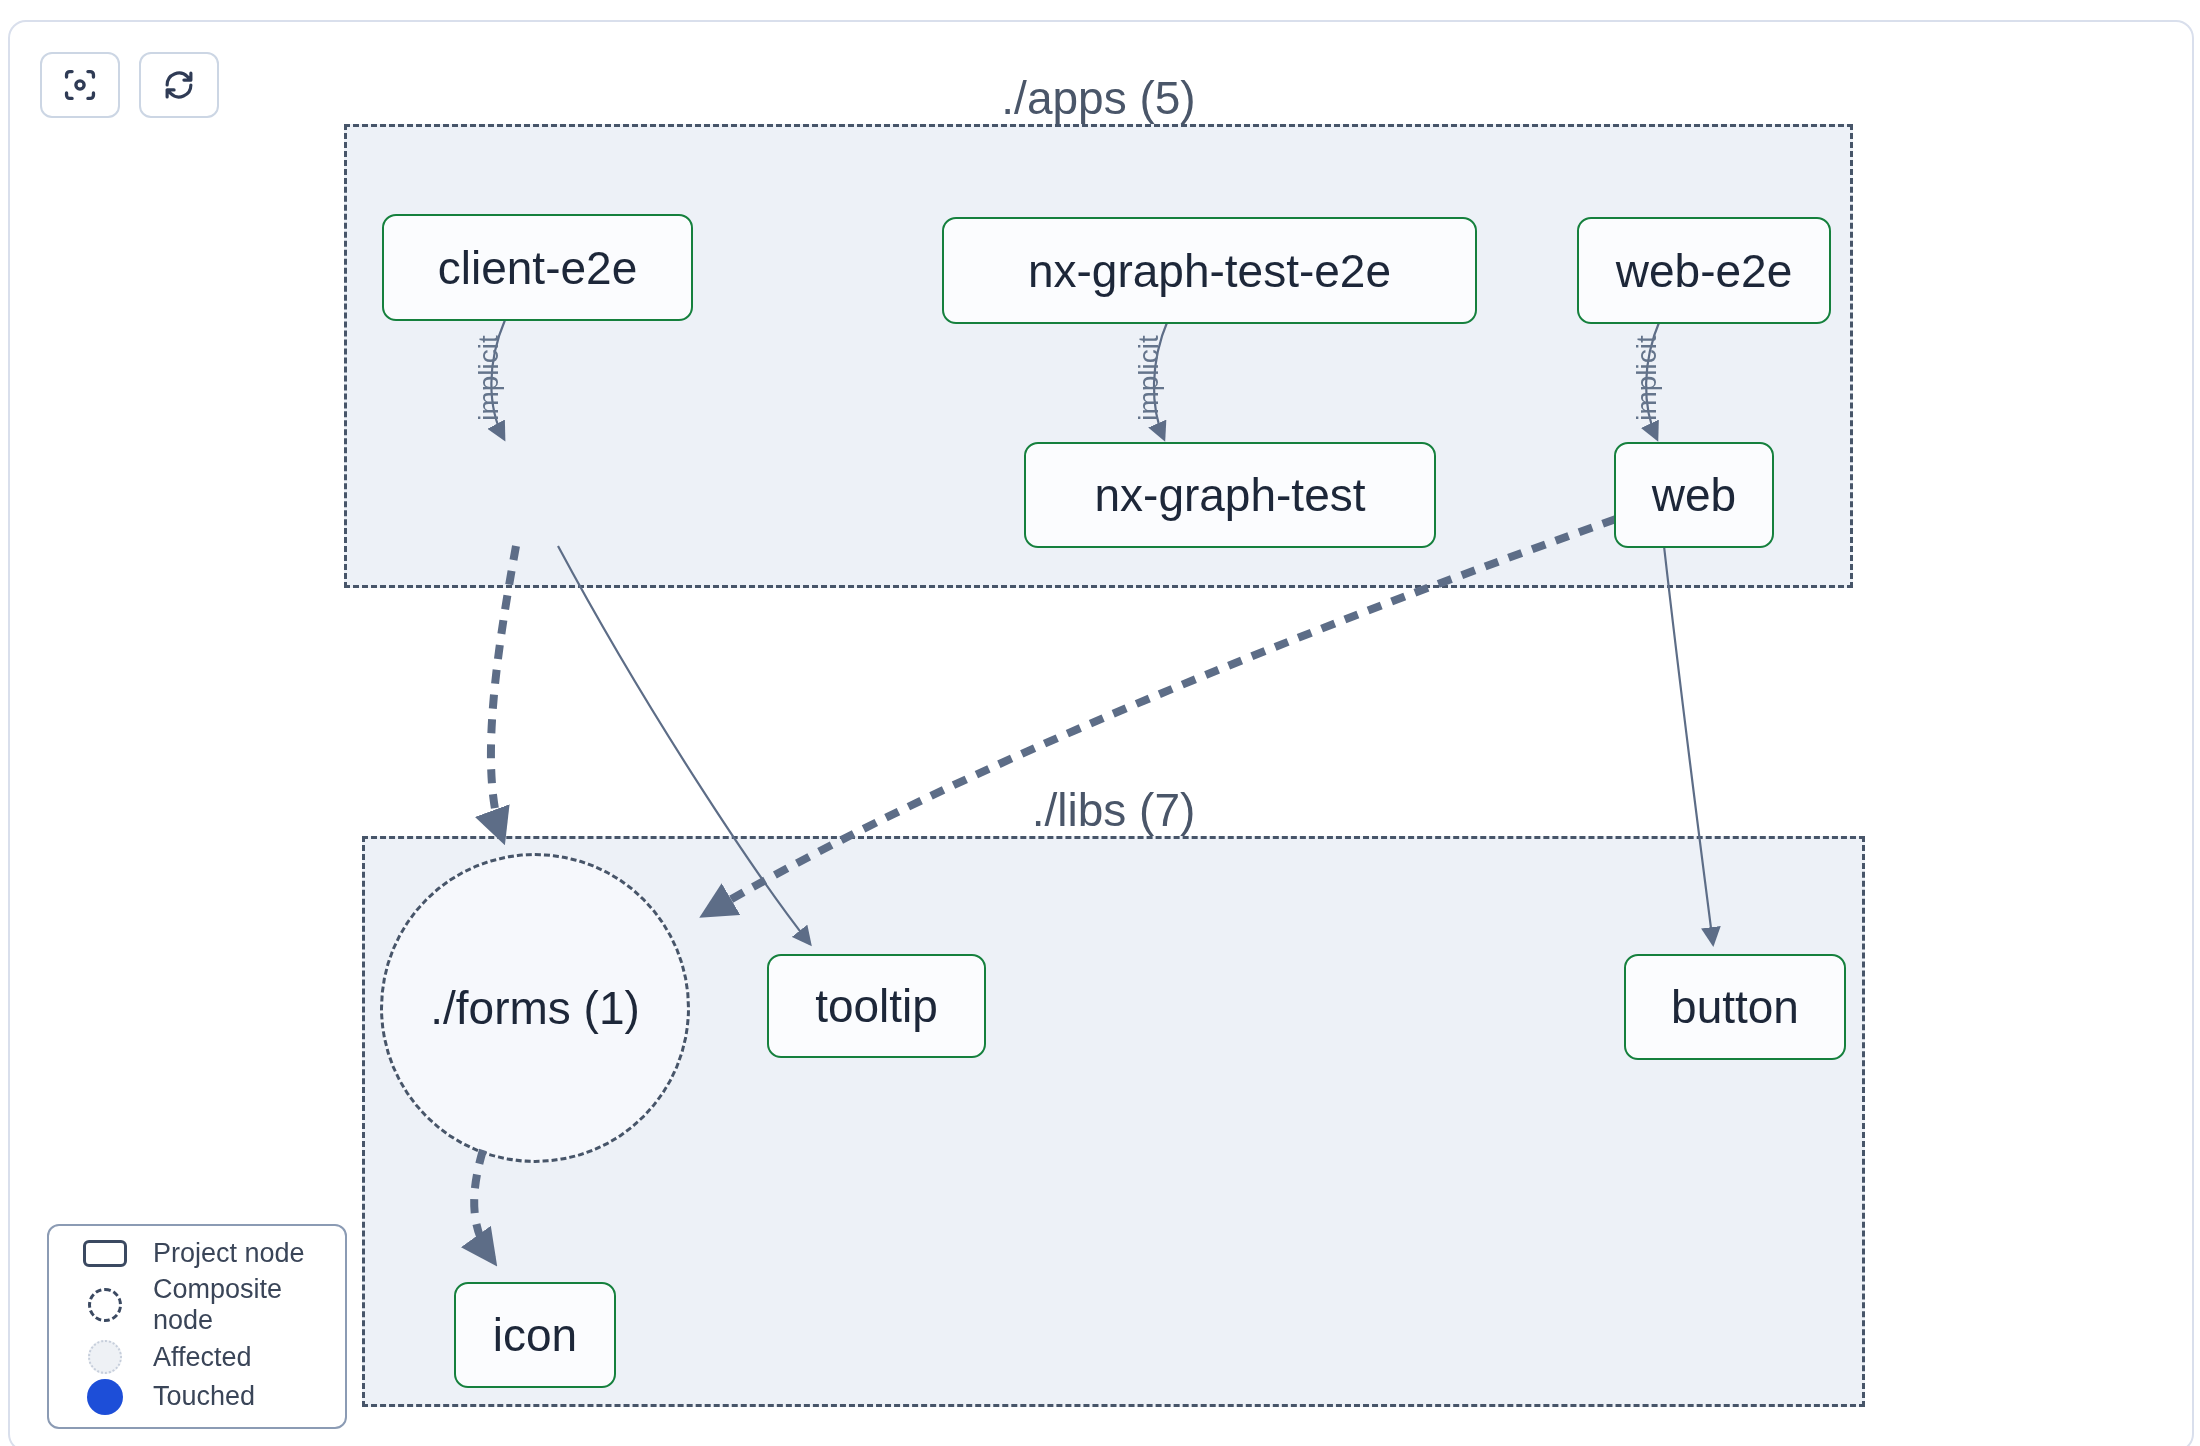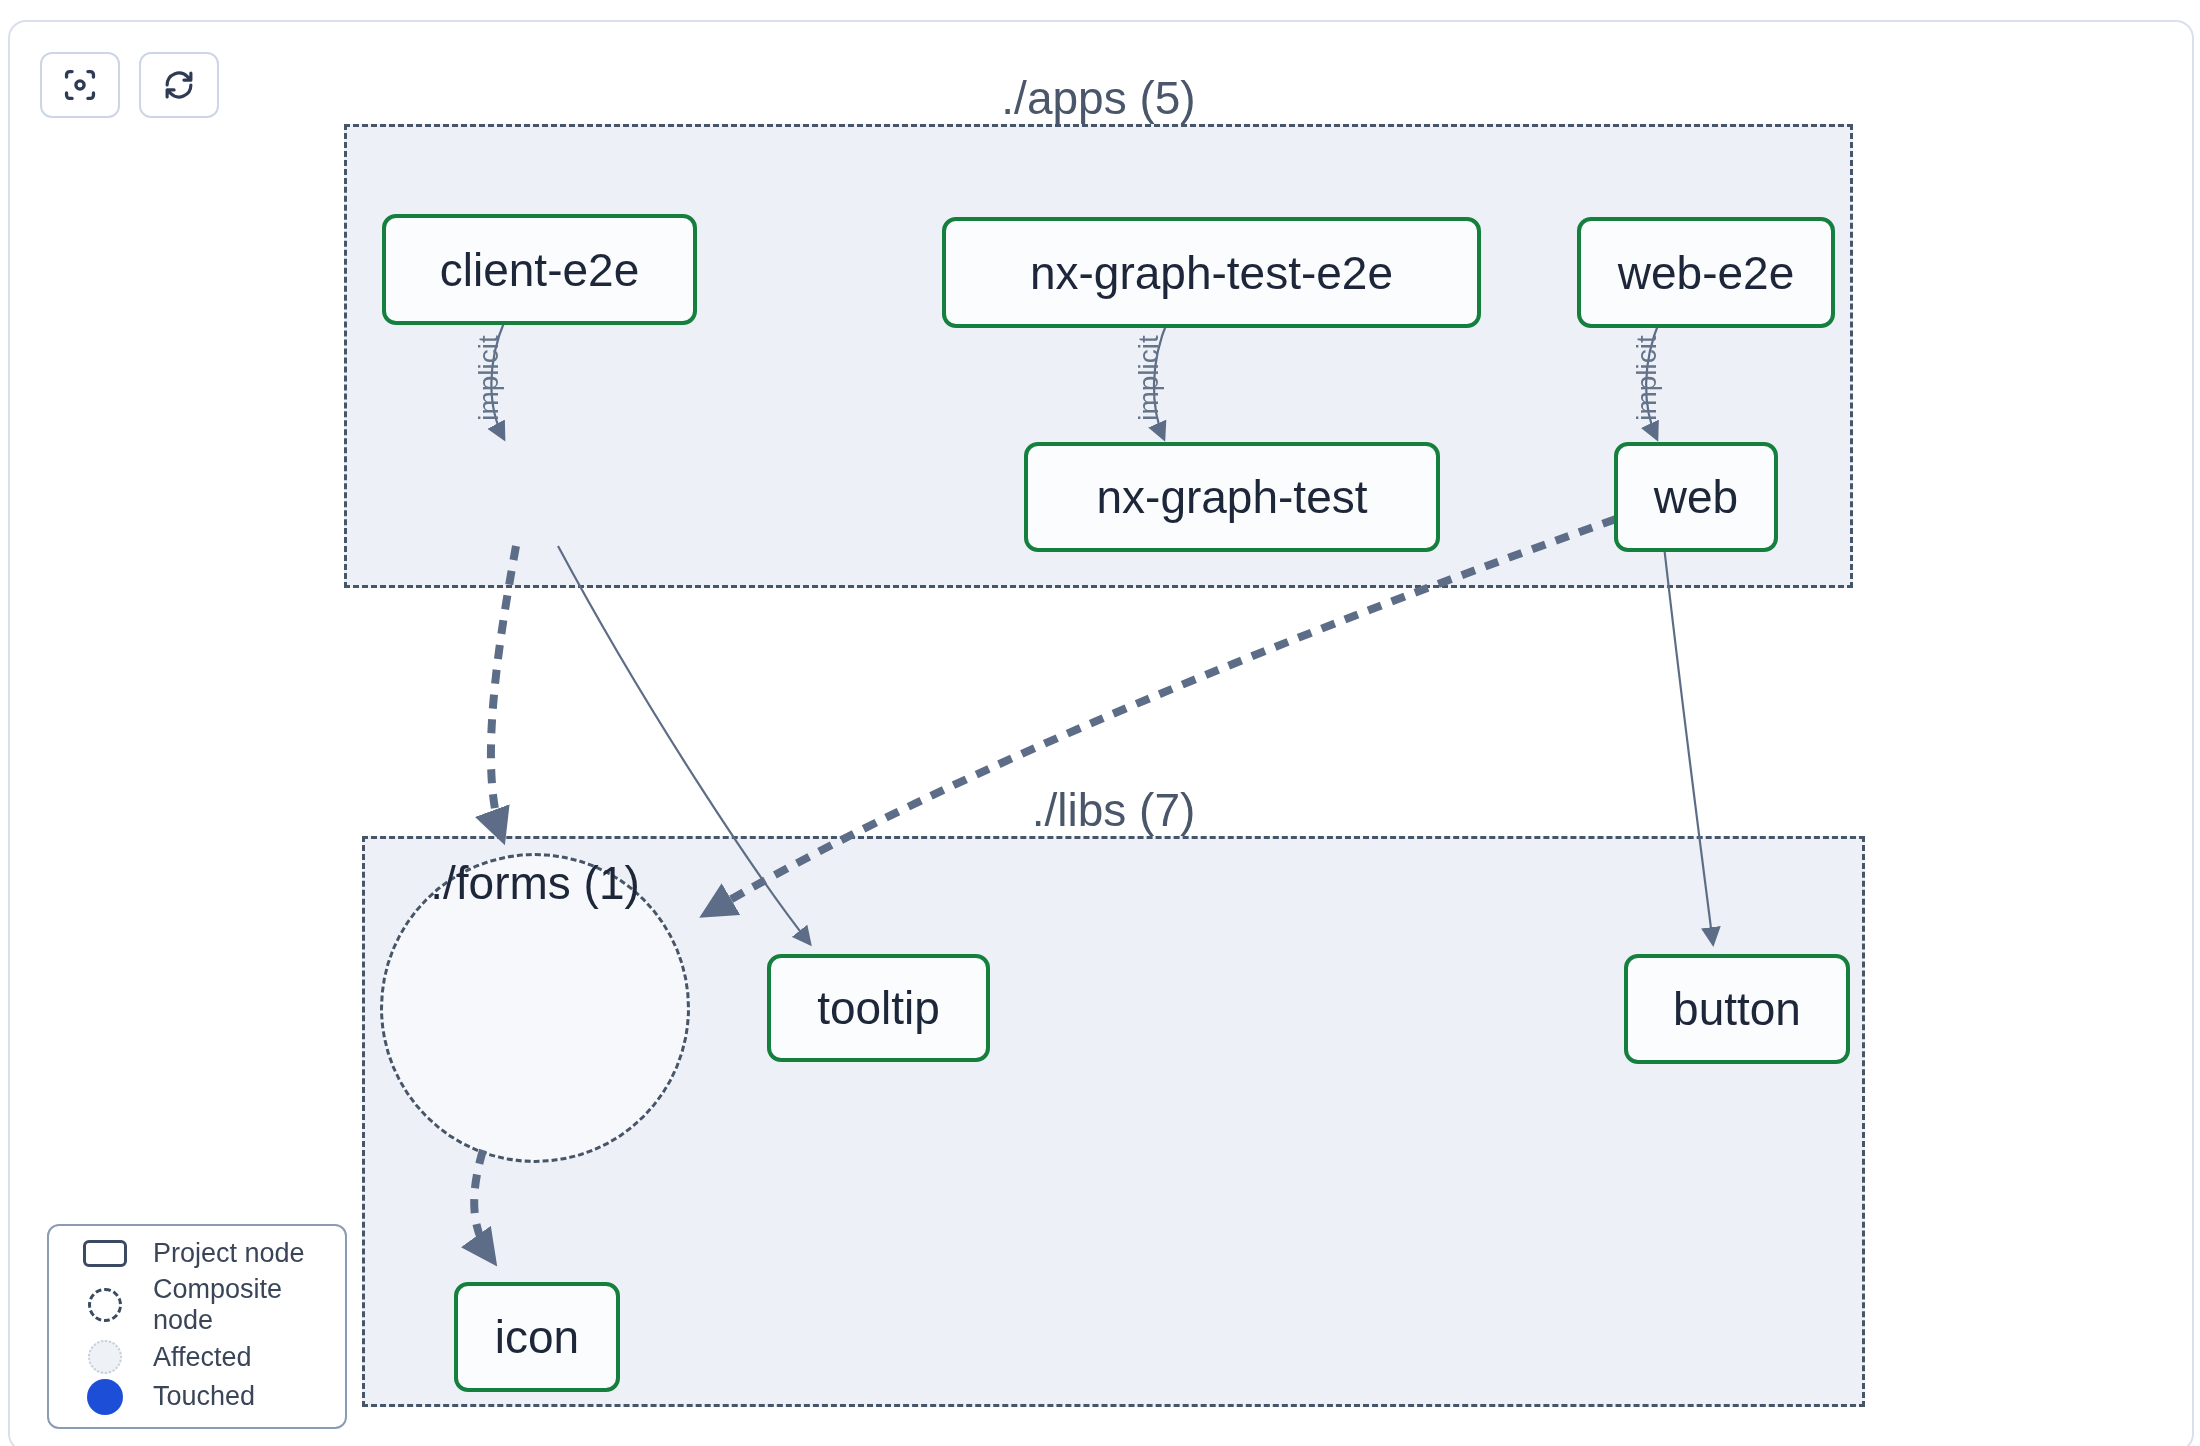--- a/index.html
+++ b/index.html
@@ -14,26 +14,26 @@
             align-items:center;justify-content:center;color:#2f3b55;cursor:pointer;padding:0;}
   .tool-btn svg{width:38px;height:38px;}
 
   
   .group{position:absolute;background:#edf1f7;border:3px dashed #475569;}
   .group-label{position:absolute;left:0;right:0;top:-56px;text-align:center;
                font-size:46px;color:#4a5669;white-space:nowrap;}
 
   
   .composite-circle{position:absolute;border-radius:50%;background:#f6f8fc;
-                    border:3px dashed #475569;display:flex;align-items:flex-start;
+                    border:3px dashed #475569;display:flex;align-items:center;
                     justify-content:center;z-index:10;}
   .composite-circle .node-label{font-size:46px;}
 
   
-  .node{position:absolute;background:#fbfcfe;border:4px solid #15803d;
+  .node{position:absolute;background:#fbfcfe;border:2px solid #15803d;
         border-radius:14px;display:flex;align-items:center;justify-content:center;
         z-index:40;cursor:pointer;}
   .node-label{font-size:46px;color:#1d2739;white-space:nowrap;}
 
   svg.edges{position:absolute;left:0;top:0;width:2200px;height:1446px;
             z-index:30;pointer-events:none;}
   .edge-thin{fill:none;stroke:#5d6d87;stroke-width:2.2px;}
   .edge-thick{fill:none;stroke:#5d6d87;stroke-width:8px;stroke-dasharray:14 11;}
 
   .implicit-label{position:absolute;z-index:35;font-size:28px;color:#64748b;

